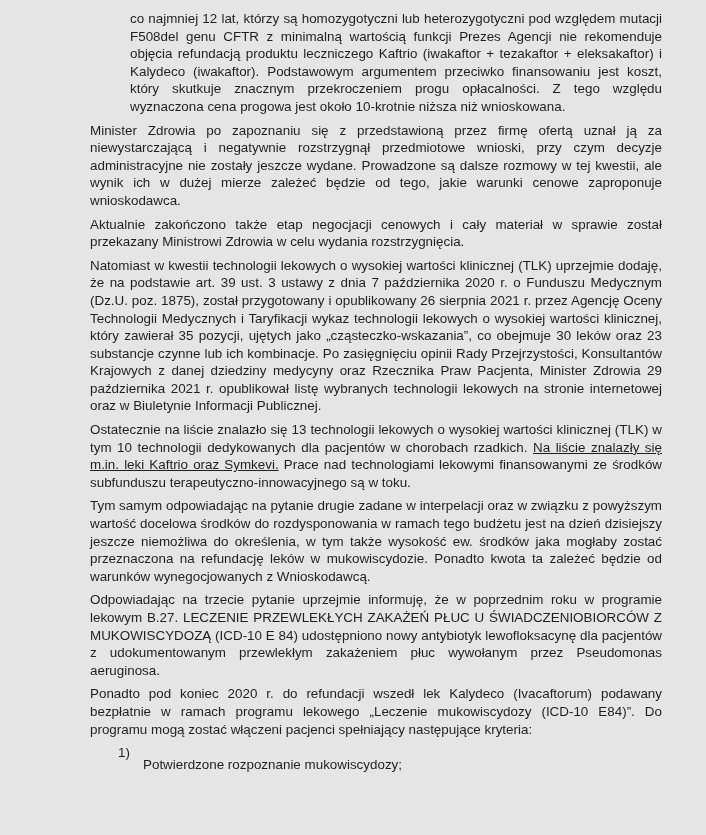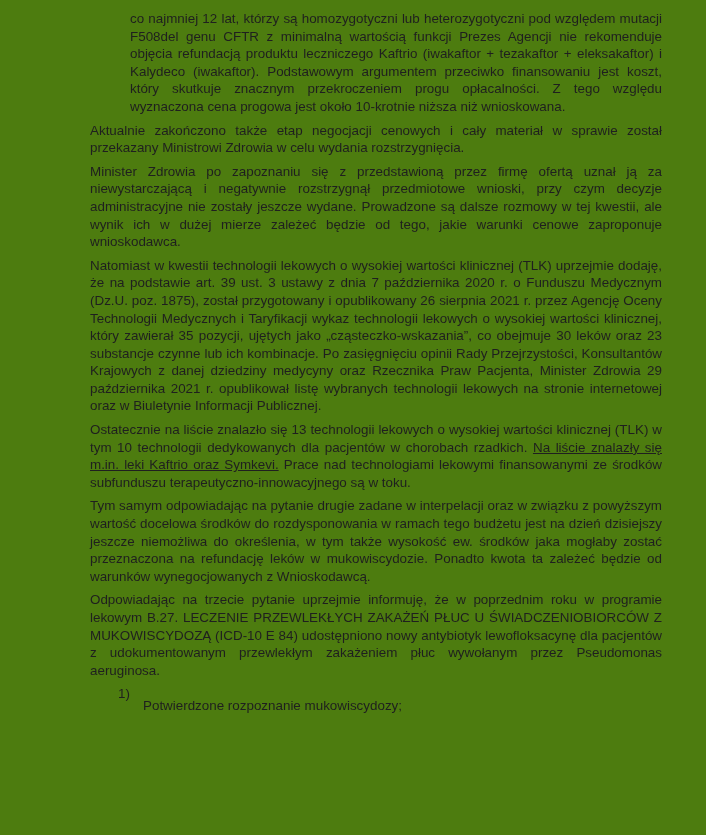--- a/index.html
+++ b/index.html
@@ -5,21 +5,21 @@
   html, body {
     margin: 0;
     padding: 0;
     background: #ffffff;
   }
   .page {
     position: relative;
     width: 706px;
     height: 835px;
     box-sizing: border-box;
-    background: #4d7c0f;
+    background: #e5e5e5;
     padding: 10px 44px 0 90px;
     font-family: "Liberation Sans", "DejaVu Sans", sans-serif;
     font-size: 13.4px;
     line-height: 17.6px;
     color: #1f1f1f;
     overflow: hidden;
   }
   p.para {
     margin: 0 0 6px 0;
     text-align: justify;
@@ -43,31 +43,32 @@
     margin-top: 12px;
   }
 </style>
 </head>
 <body>
 
 <div class="page">
 
   <p class="para indented">co najmniej 12 lat, którzy są homozygotyczni lub heterozygotyczni pod względem mutacji F508del genu CFTR z minimalną wartością funkcji Prezes Agencji nie rekomenduje objęcia refundacją produktu leczniczego Kaftrio (iwakaftor + tezakaftor + eleksakaftor) i Kalydeco (iwakaftor). Podstawowym argumentem przeciwko finansowaniu jest koszt, który skutkuje znacznym przekroczeniem progu opłacalności. Z tego względu wyznaczona cena progowa jest około 10-krotnie niższa niż wnioskowana.</p>
 
+  <p class="para">Minister Zdrowia po zapoznaniu się z przedstawioną przez firmę ofertą uznał ją za niewystarczającą i negatywnie rozstrzygnął przedmiotowe wnioski, przy czym decyzje administracyjne nie zostały jeszcze wydane. Prowadzone są dalsze rozmowy w tej kwestii, ale wynik ich w dużej mierze zależeć będzie od tego, jakie warunki cenowe zaproponuje wnioskodawca.</p>
+
   <p class="para">Aktualnie zakończono także etap negocjacji cenowych i cały materiał w sprawie został przekazany Ministrowi Zdrowia w celu wydania rozstrzygnięcia.</p>
-
-  <p class="para">Minister Zdrowia po zapoznaniu się z przedstawioną przez firmę ofertą uznał ją za niewystarczającą i negatywnie rozstrzygnął przedmiotowe wnioski, przy czym decyzje administracyjne nie zostały jeszcze wydane. Prowadzone są dalsze rozmowy w tej kwestii, ale wynik ich w dużej mierze zależeć będzie od tego, jakie warunki cenowe zaproponuje wnioskodawca.</p>
 
   <p class="para">Natomiast w kwestii technologii lekowych o wysokiej wartości klinicznej (TLK) uprzejmie dodaję, że na podstawie art. 39 ust. 3 ustawy z dnia 7 października 2020 r. o Funduszu Medycznym (Dz.U. poz. 1875), został przygotowany i opublikowany 26 sierpnia 2021 r. przez Agencję Oceny Technologii Medycznych i Taryfikacji wykaz technologii lekowych o wysokiej wartości klinicznej, który zawierał 35 pozycji, ujętych jako „cząsteczko-wskazania”, co obejmuje 30 leków oraz 23 substancje czynne lub ich kombinacje. Po zasięgnięciu opinii Rady Przejrzystości, Konsultantów Krajowych z danej dziedziny medycyny oraz Rzecznika Praw Pacjenta, Minister Zdrowia 29 października 2021 r. opublikował listę wybranych technologii lekowych na stronie internetowej oraz w Biuletynie Informacji Publicznej.</p>
 
   <p class="para"><span>Ostatecznie na liście znalazło się 13 technologii lekowych o wysokiej wartości klinicznej (TLK) w tym 10 technologii dedykowanych dla pacjentów w chorobach rzadkich. </span><span class="underline">Na liście znalazły się m.in. leki Kaftrio oraz Symkevi.</span><span> Prace nad technologiami lekowymi finansowanymi ze środków subfunduszu terapeutyczno-innowacyjnego są w toku.</span></p>
 
   <p class="para">Tym samym odpowiadając na pytanie drugie zadane w interpelacji oraz w związku z powyższym wartość docelowa środków do rozdysponowania w ramach tego budżetu jest na dzień dzisiejszy jeszcze niemożliwa do określenia, w tym także wysokość ew. środków jaka mogłaby zostać przeznaczona na refundację leków w mukowiscydozie. Ponadto kwota ta zależeć będzie od warunków wynegocjowanych z Wnioskodawcą.</p>
 
   <p class="para">Odpowiadając na trzecie pytanie uprzejmie informuję, że w poprzednim roku w programie lekowym B.27. LECZENIE PRZEWLEKŁYCH ZAKAŻEŃ PŁUC U ŚWIADCZENIOBIORCÓW Z MUKOWISCYDOZĄ (ICD-10 E 84) udostępniono nowy antybiotyk lewofloksacynę dla pacjentów z udokumentowanym przewlekłym zakażeniem płuc wywołanym przez Pseudomonas aeruginosa.</p>
 
+  <p class="para">Ponadto pod koniec 2020 r. do refundacji wszedł lek Kalydeco (Ivacaftorum) podawany bezpłatnie w ramach programu lekowego „Leczenie mukowiscydozy (ICD-10 E84)”. Do programu mogą zostać włączeni pacjenci spełniający następujące kryteria:</p>
 
   <div class="list-item">
     <span class="list-number">1)</span>
     <span class="list-text">Potwierdzone rozpoznanie mukowiscydozy;</span>
   </div>
 
 </div>
 
 </body></html>

